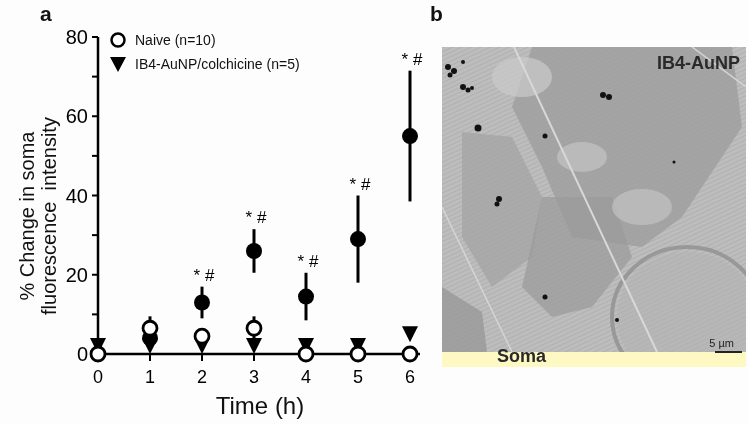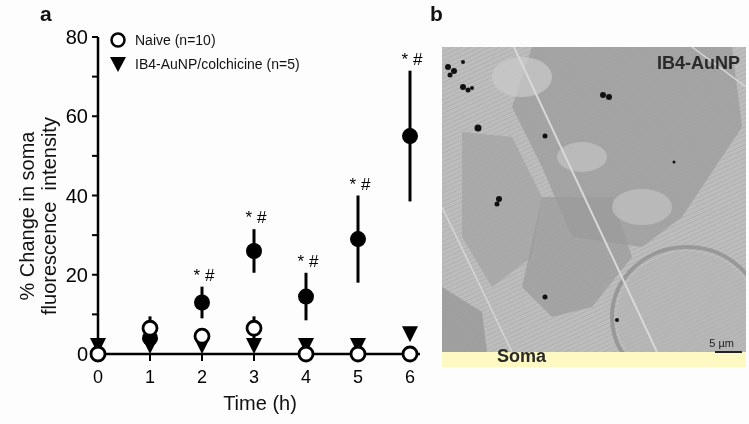--- a/index.html
+++ b/index.html
@@ -5,21 +5,21 @@
   html, body { margin:0; padding:0; background:#fdfdfd; }
   body { width:749px; height:424px; position:relative; overflow:hidden;
          font-family:"Liberation Sans", sans-serif; color:#111; }
   .panel-label { position:absolute; font-weight:bold; font-size:21px; }
   #chart { position:absolute; left:0; top:0; }
   .legend { position:absolute; left:107px; top:28px; font-size:14px; line-height:24px; }
   .legend-row { display:flex; align-items:center; height:24px; }
   .legend-sym { width:22px; display:inline-flex; justify-content:center; align-items:center; margin-right:6px; }
   .ylabel { position:absolute; left:-112px; top:194px; width:300px; transform:rotate(-90deg);
             text-align:center; font-size:20px; line-height:22px; }
-  .xlabel { position:absolute; left:200px; top:392px; width:120px; text-align:center; font-size:20px; }
+  .xlabel { position:absolute; left:200px; top:392px; width:120px; text-align:center; font-size:24px; }
   .micro { position:absolute; left:442px; top:47px; width:304px; height:320px; overflow:hidden;
            background:#fef9c3; }
   .micro-label { position:absolute; font-weight:bold; color:#2a2a2a; font-size:18px; }
   .scale-text { position:absolute; right:12px; bottom:18px; font-size:11px; color:#222; }
   .scale-bar { position:absolute; right:4px; bottom:14px; width:27px; height:2px; background:#222; }
 </style>
 </head>
 <body>
 
 <div class="panel-label" style="left:40px;top:2px;">a</div>

